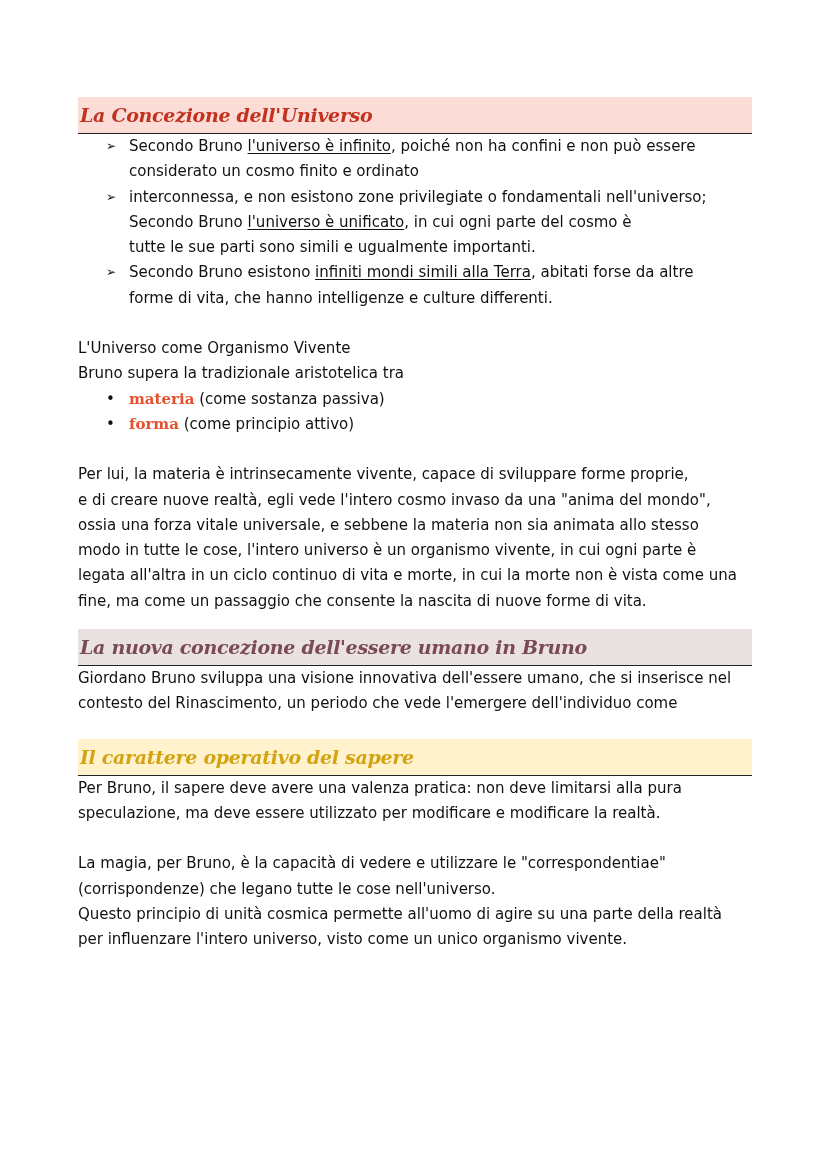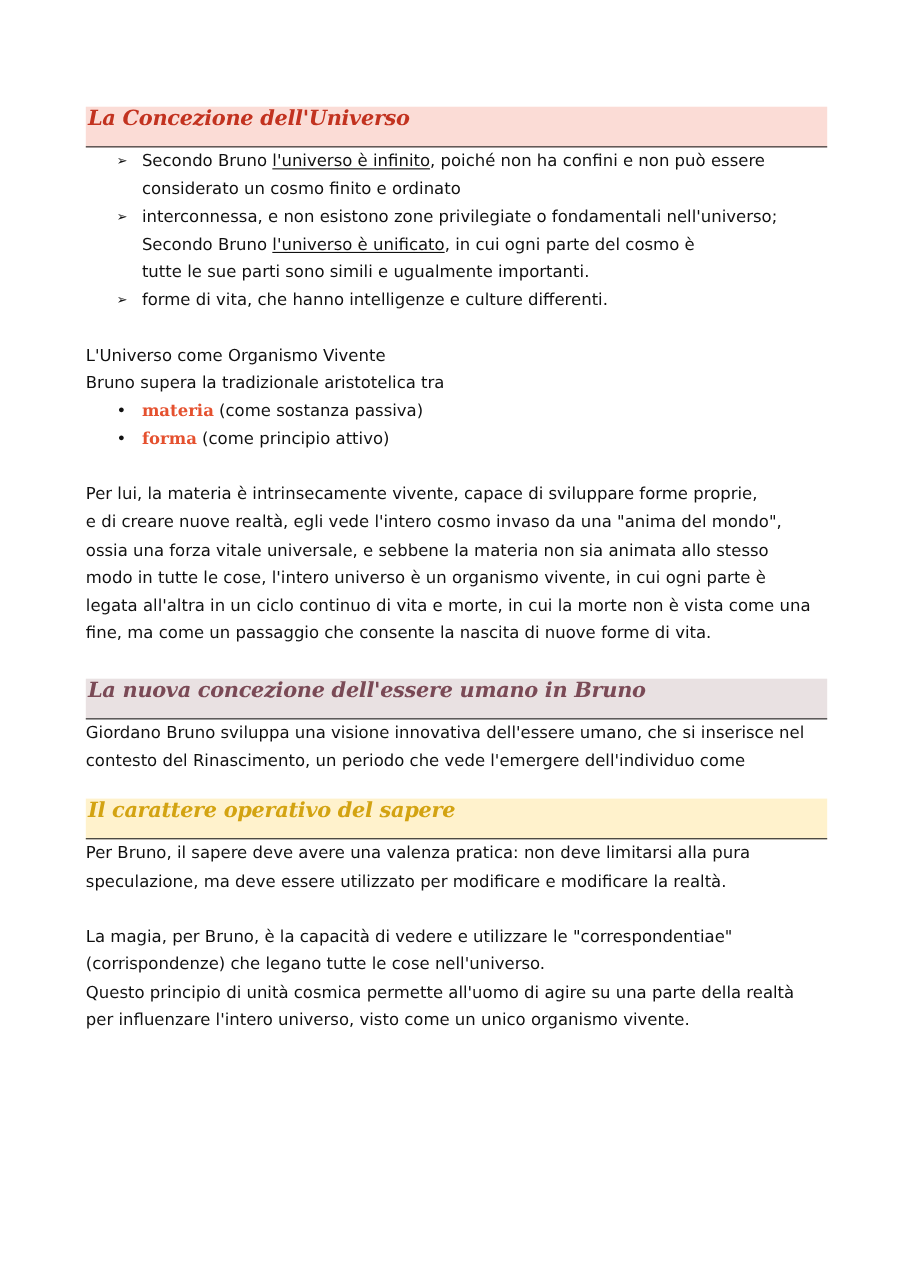--- a/index.html
+++ b/index.html
@@ -17,35 +17,35 @@
     }
     .page {
       position: absolute;
       left: 78px;
       top: 97px;
       width: 674px;
     }
     .section-header {
       height: 37px;
       display: flex;
-      align-items: flex-start;
+      align-items: center;
       padding-left: 2px;
       border-bottom: 1.5px solid #222222;
       box-sizing: border-box;
     }
     .section-header .title {
       font-family: "DejaVu Serif", serif;
       font-style: italic;
       font-weight: bold;
       font-size: 19px;
       letter-spacing: -0.3px;
     }
     .h-red { background: #fbdcd6; }
     .h-red .title { color: #c2321f; }
-    .h-mauve { background: #e9e1e2; margin-top: 13px; }
+    .h-mauve { background: #e9e1e2; }
     .h-mauve .title { color: #7a4a56; }
     .h-yellow { background: #fff2cc; }
     .h-yellow .title { color: #d3a312; }
 
     .text {
       font-size: 15px;
       line-height: 25.3px;
       white-space: nowrap;
     }
     .para { margin: 0; }
@@ -95,20 +95,21 @@
 
     <div class="arrow-item">
       <span class="arrow">➢</span>
       <div>interconnessa, e non esistono zone privilegiate o fondamentali nell'universo;</div>
       <div><span>Secondo Bruno </span><span class="u">l'universo è unificato</span><span>, in cui ogni parte del cosmo è</span></div>
       <div>tutte le sue parti sono simili e ugualmente importanti.</div>
     </div>
 
     <div class="arrow-item">
       <span class="arrow">➢</span>
+      <div><span>Secondo Bruno esistono </span><span class="u">infiniti mondi simili alla Terra</span><span>, abitati forse da altre</span></div>
       <div>forme di vita, che hanno intelligenze e culture differenti.</div>
     </div>
 
     <div class="gap"></div>
 
     <p class="para">L'Universo come Organismo Vivente</p>
     <p class="para">Bruno supera la tradizionale aristotelica tra</p>
 
     <div class="dot-item">
       <span class="dot">•</span>

